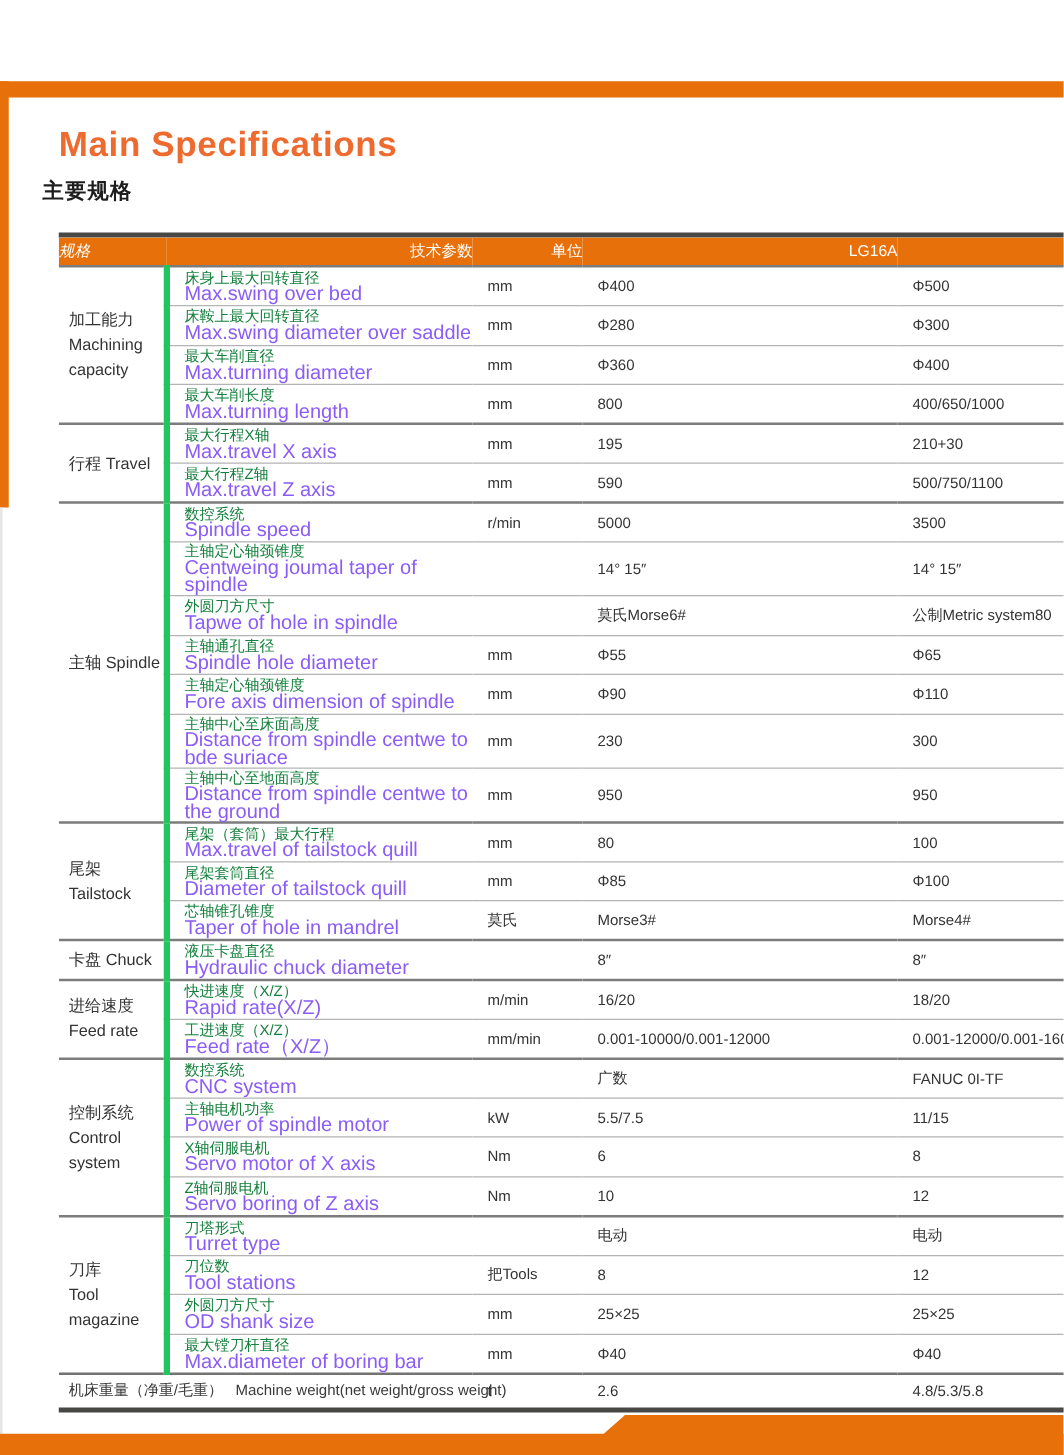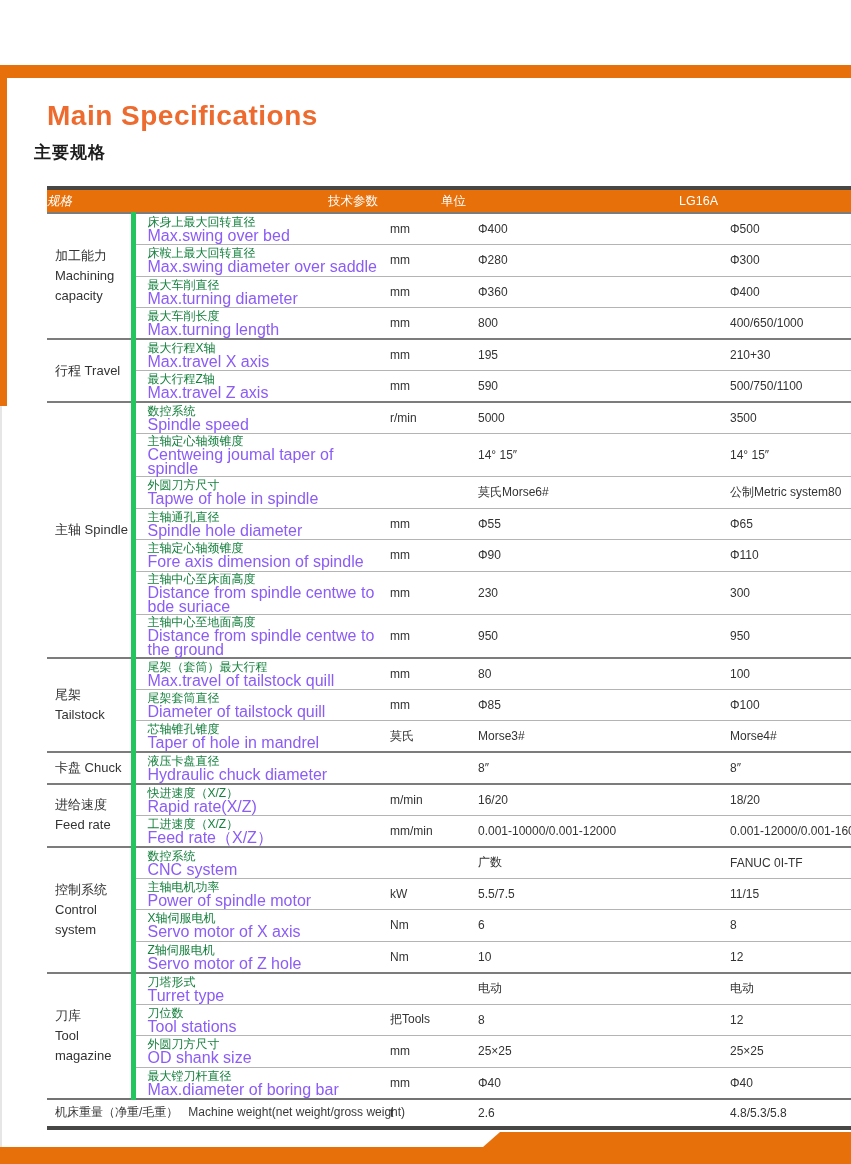--- a/index.html
+++ b/index.html
@@ -288,21 +288,21 @@
               <div class="zh">X轴伺服电机</div>
               <div class="en">Servo motor of X axis</div>
             </td>
             <td class="unit-cell">Nm</td>
             <td class="v16-cell">6</td>
             <td class="v20-cell">8</td>
           </tr>
           <tr class="two-line inner">
             <td class="param-cell">
               <div class="zh">Z轴伺服电机</div>
-              <div class="en">Servo motor of Z hole</div>
+              <div class="en">Servo boring of Z axis</div>
             </td>
             <td class="unit-cell">Nm</td>
             <td class="v16-cell">10</td>
             <td class="v20-cell">12</td>
           </tr>
           <tr class="two-line group-start">
             <td class="group-cell" rowspan="4">刀库
 Tool magazine</td>
             <td class="param-cell">
               <div class="zh">刀塔形式</div>

